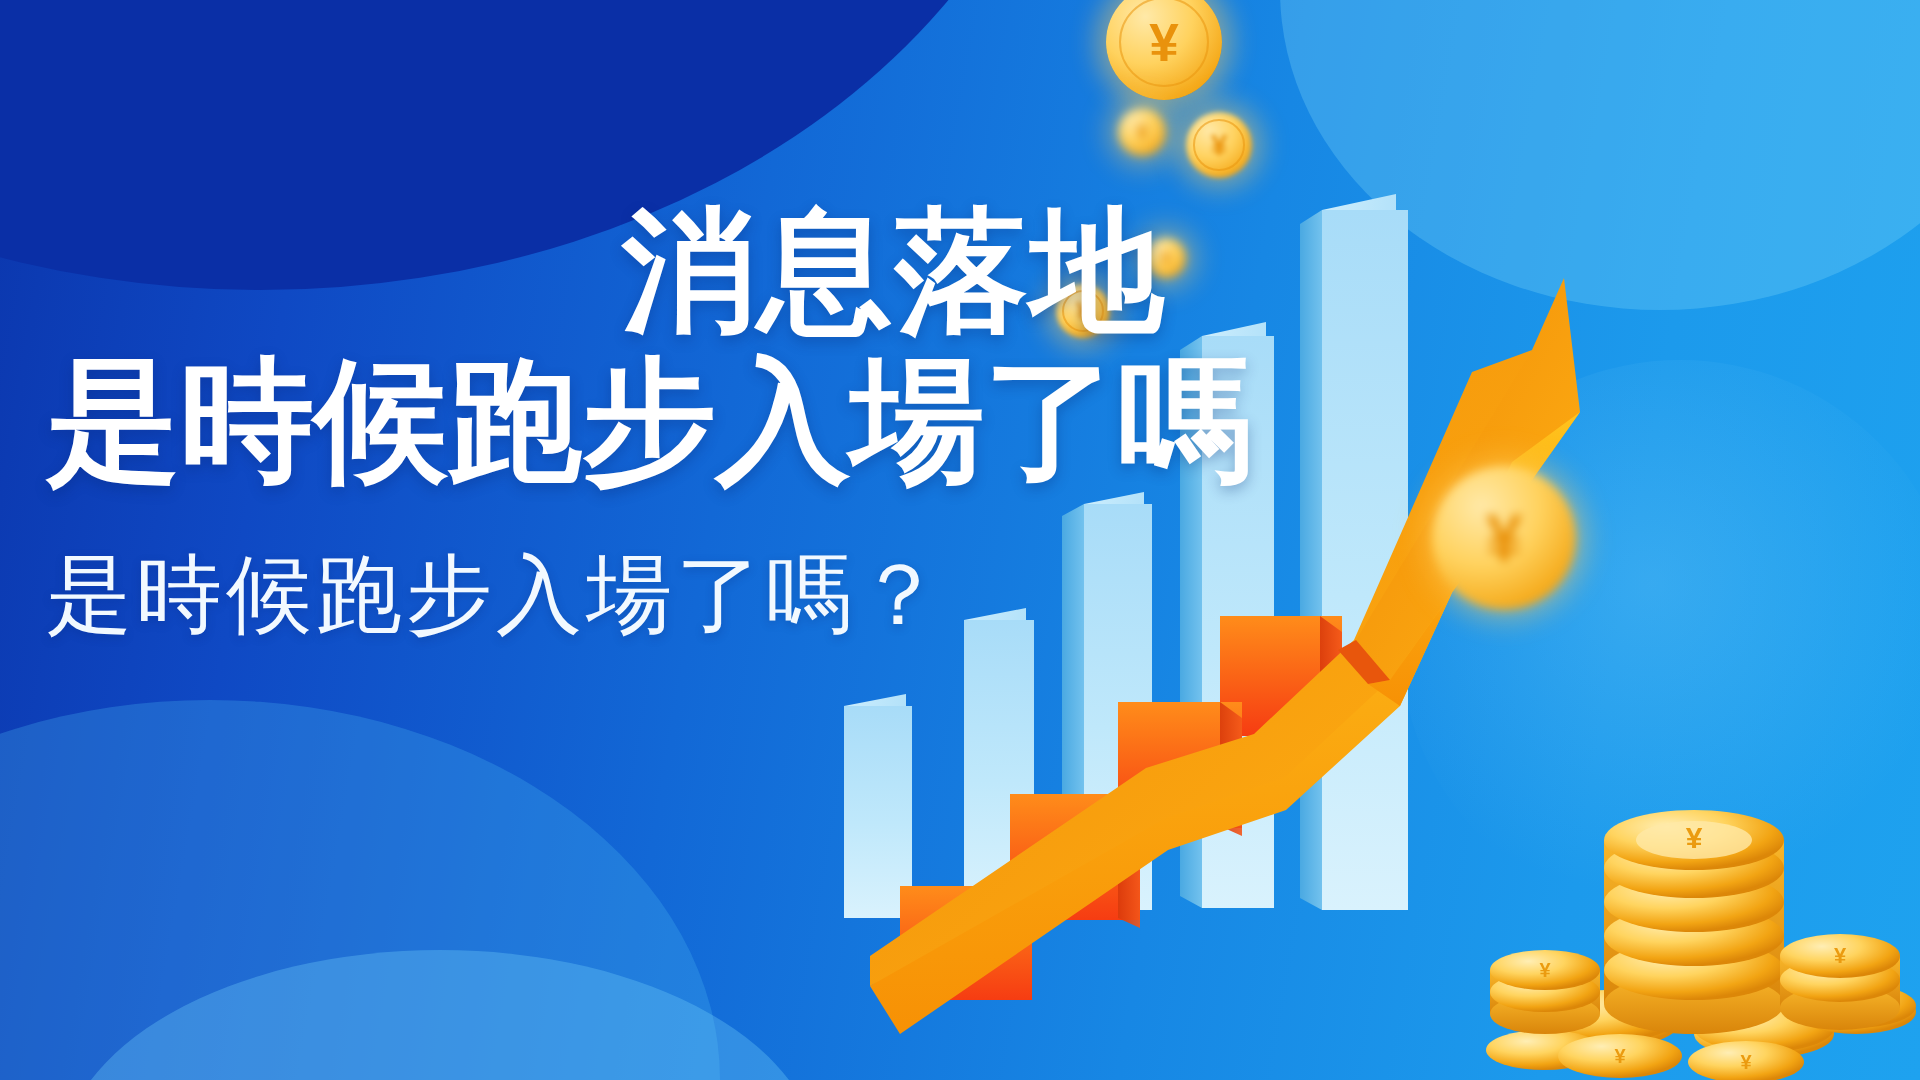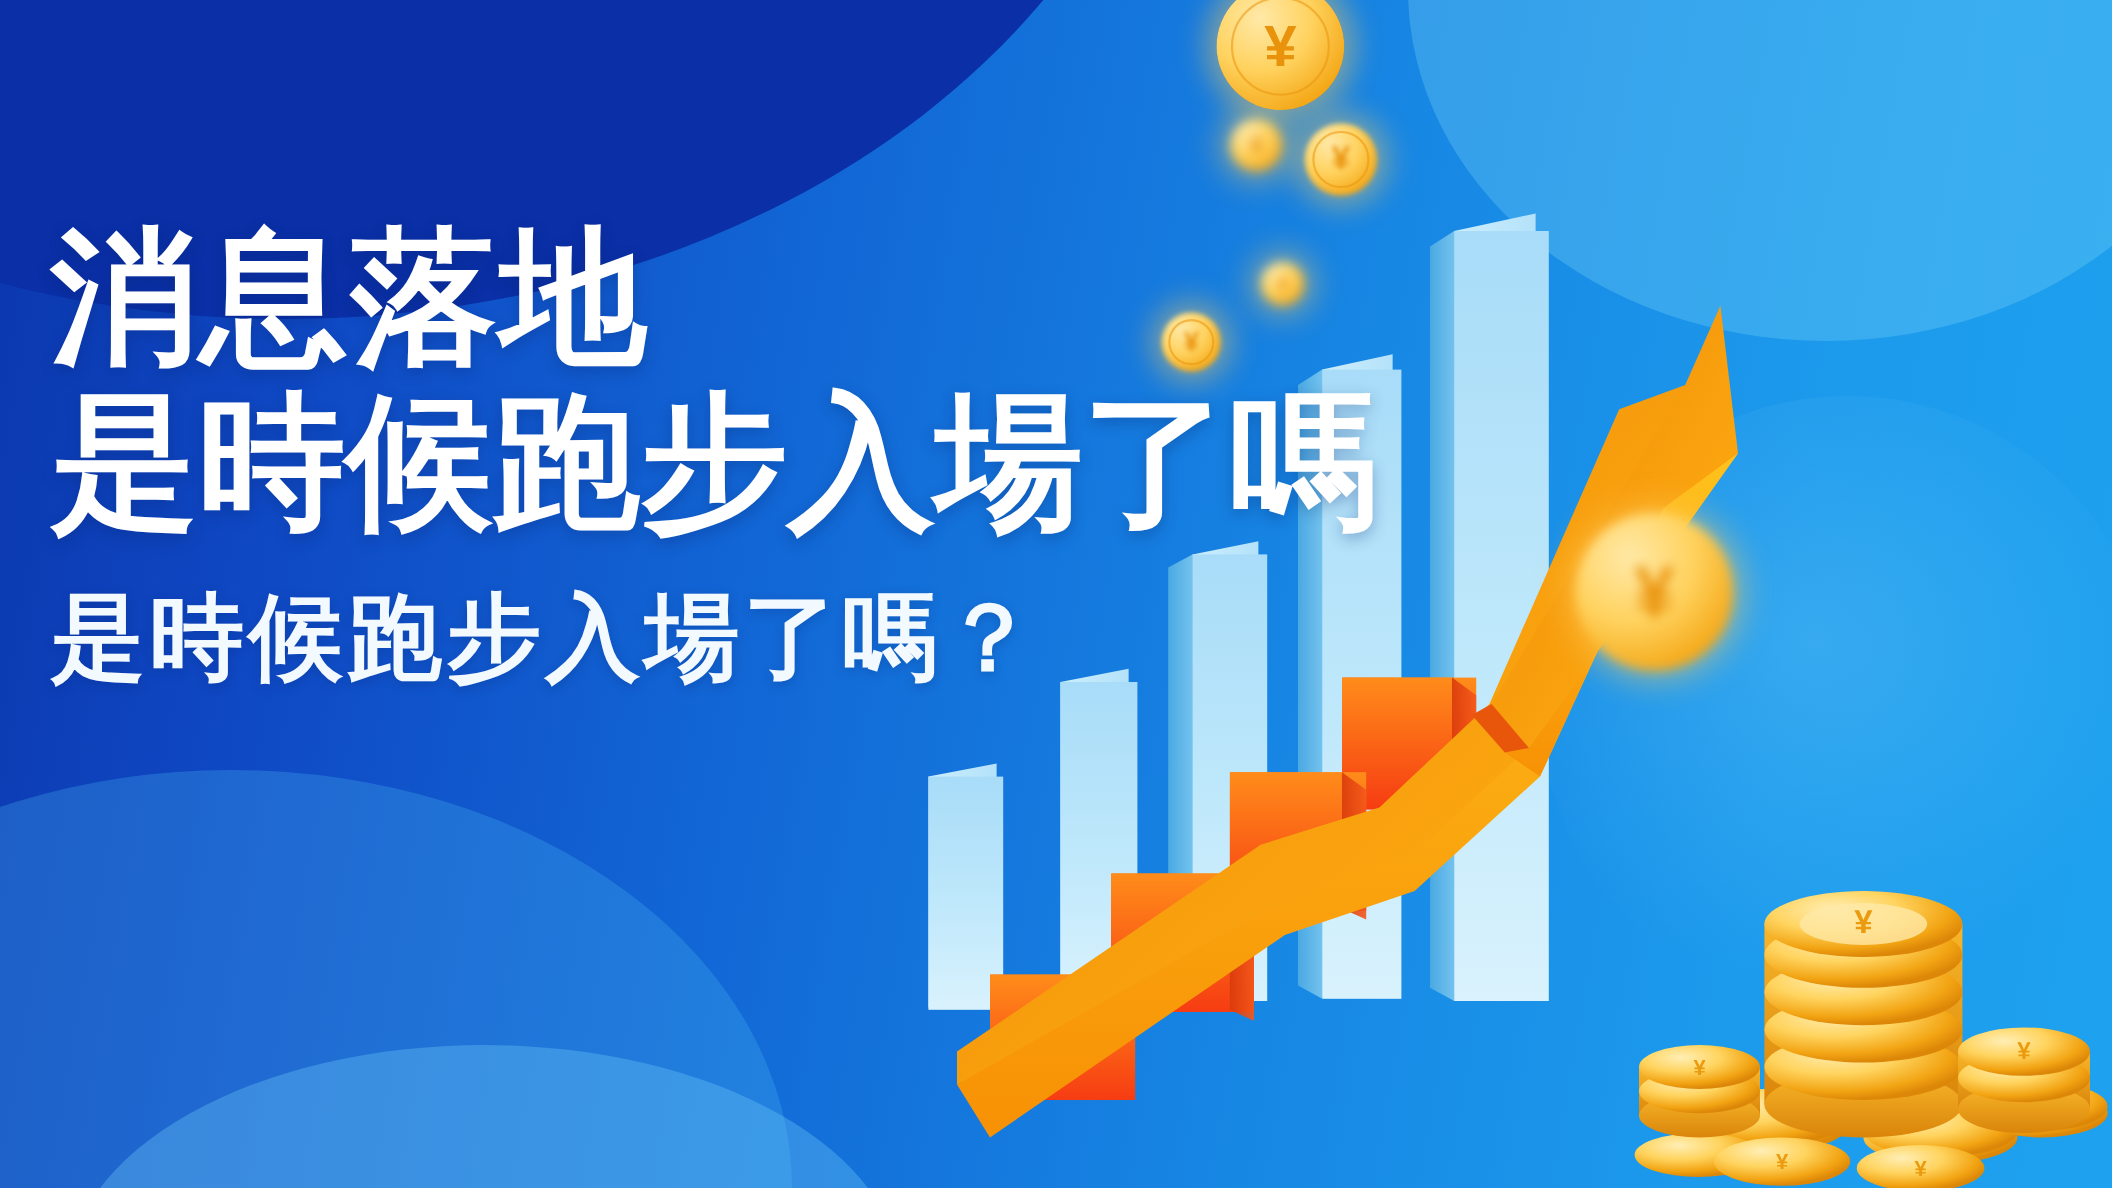--- a/index.html
+++ b/index.html
@@ -31,24 +31,25 @@
     right:-40px;top:360px;width:560px;height:560px;
     background:radial-gradient(circle at 45% 40%, rgba(150,225,255,.22), rgba(150,225,255,0) 68%);
   }
 
   
   #text-block{position:absolute;left:46px;top:196px;width:1120px;}
   .headline{
     color:#ffffff;font-weight:900;letter-spacing:2px;
     font-size:134px;line-height:150px;white-space:nowrap;
     text-shadow:0 5px 14px rgba(5,35,110,.30);
+    text-align:right;
   }
   #headline-2{letter-spacing:0px;}
   #subtitle{
-    margin-top:34px;color:#f2f9ff;font-weight:700;
+    margin-top:48px;color:#f2f9ff;font-weight:400;
     font-size:86px;line-height:100px;letter-spacing:4px;white-space:nowrap;
     text-shadow:0 3px 10px rgba(5,35,110,.25);
   }
 
   
   #chart-illustration{position:absolute;left:1020px;top:150px;width:900px;height:930px;}
   #chart-illustration svg{display:block;width:100%;height:100%;overflow:visible;}
 
   
   .coin{position:absolute;border-radius:50%;}

